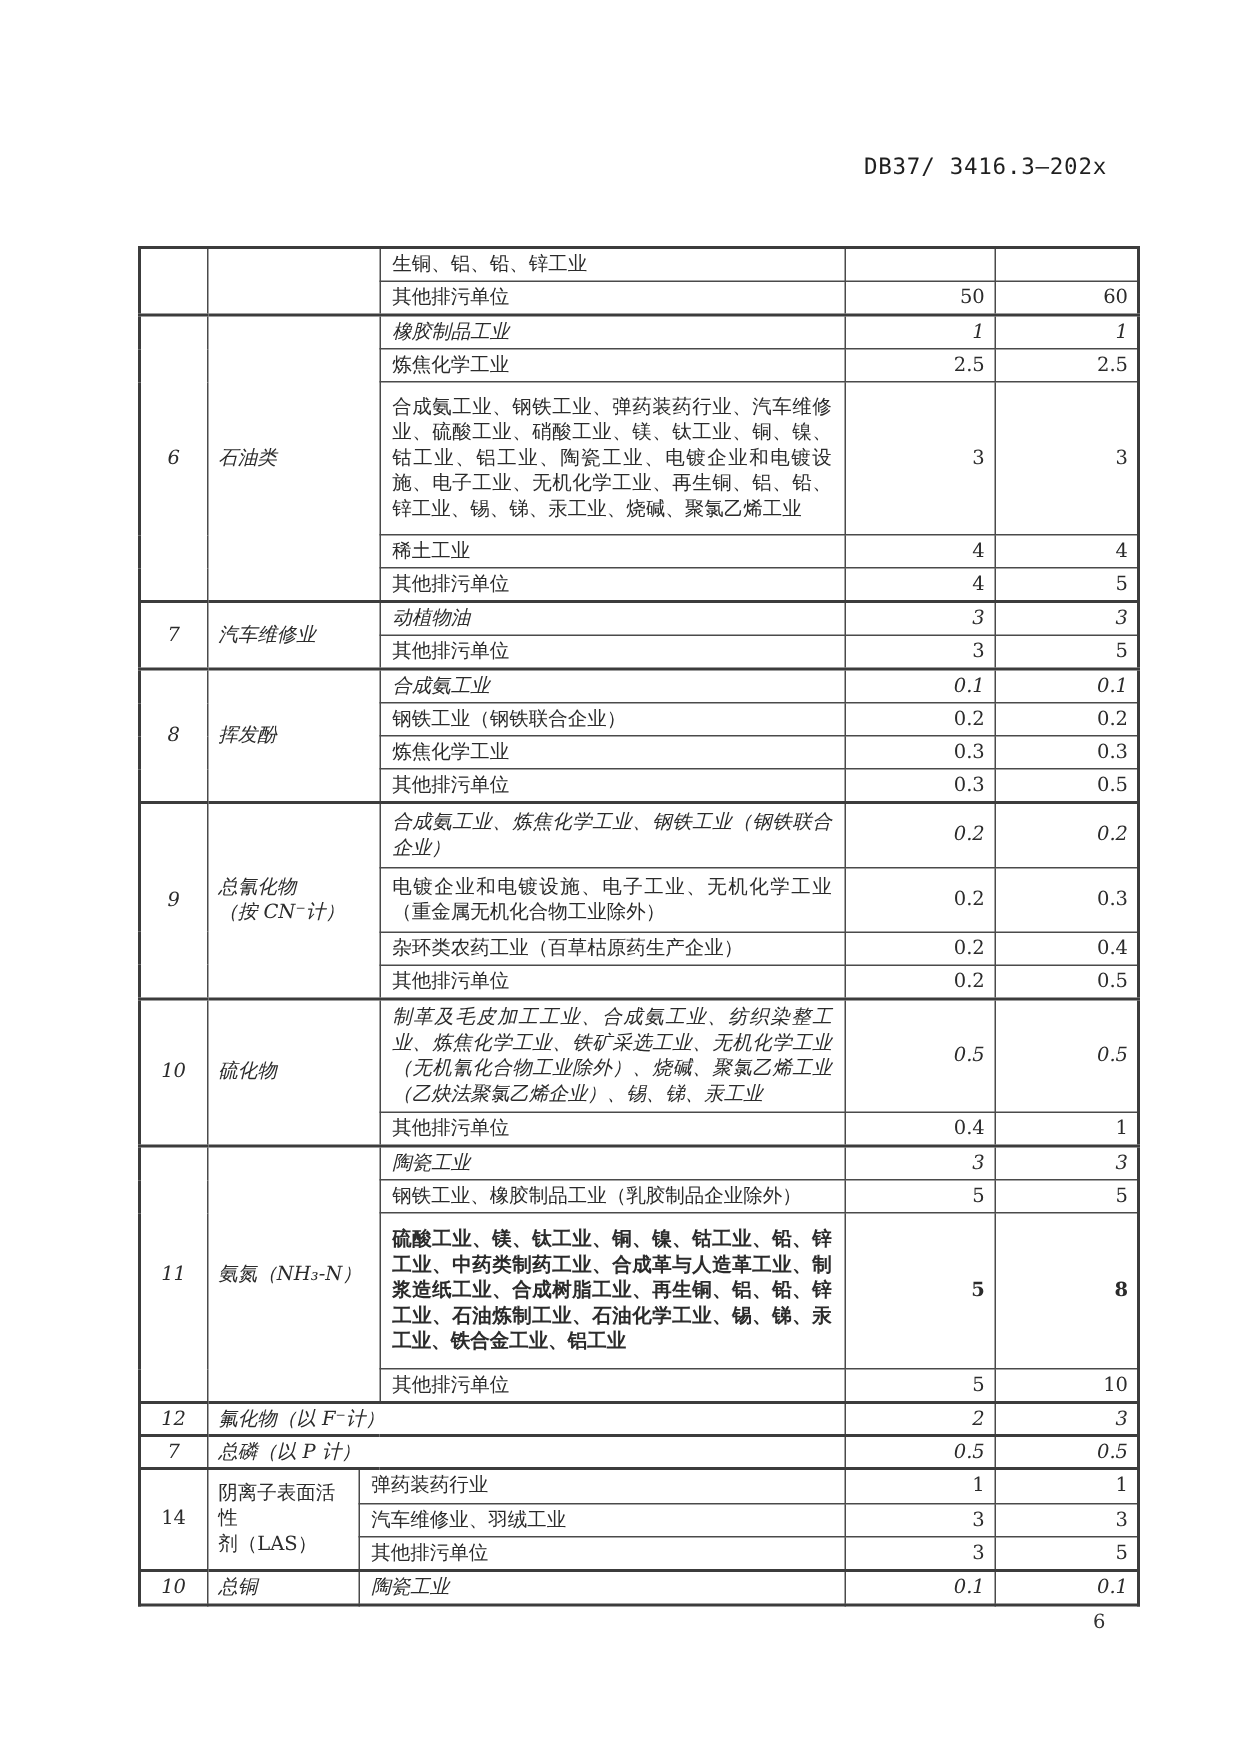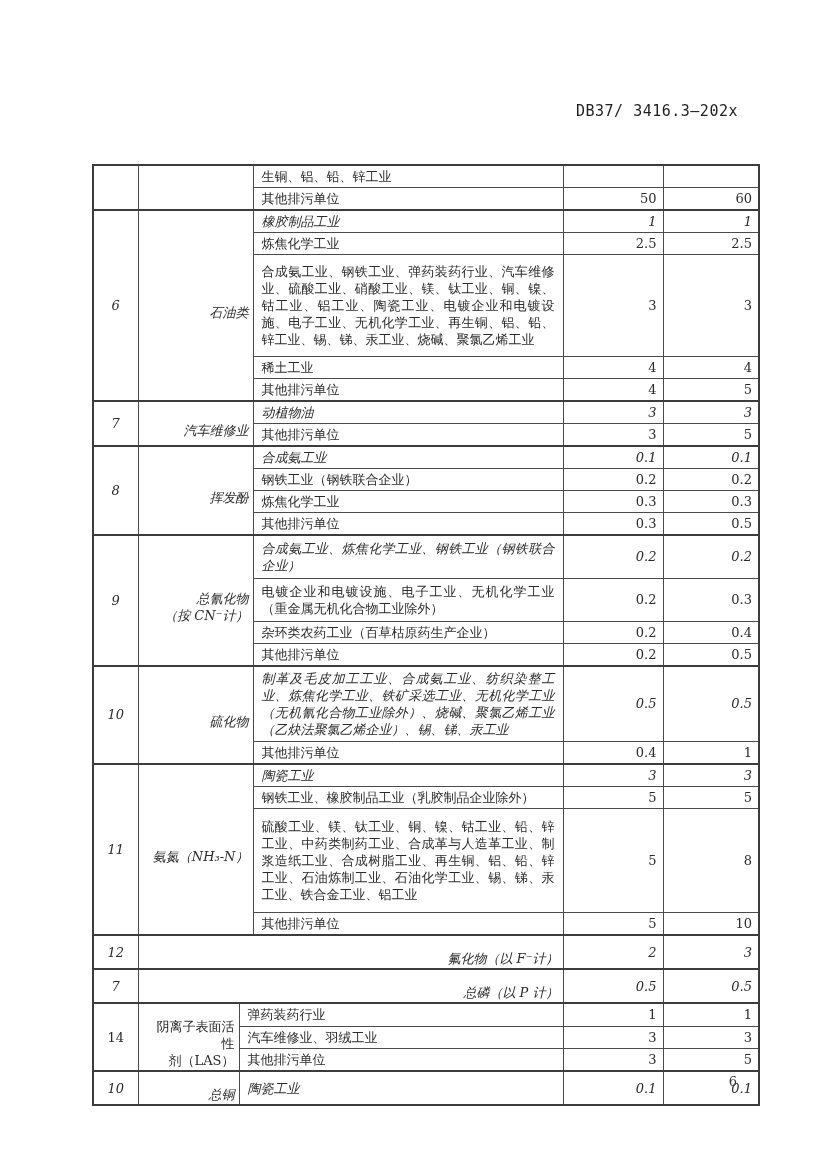--- a/index.html
+++ b/index.html
@@ -56,24 +56,24 @@
     line-height: 17px;
     padding: 1px 6px;
     vertical-align: middle;
     overflow: hidden;
     word-break: break-all;
   }
   tr { height: 22px; }
   tr.h43  { height: 43px; }
   tr.h76  { height: 76px; }
   tr.h102 { height: 102px; }
-  tr.h104 { height: 104px; }
+  tr.h104 { height: 104px; font-weight: bold; }
   tr.sec td { border-top-width: 2px; border-top-color: #3c3c3c; font-style: italic; }
   td.num { text-align: center; padding: 1px 2px; }
-  td.pol { text-align: right; white-space: pre-line; padding: 14px 4px 1px 7px; }
+  td.pol { text-align: left; white-space: pre-line; padding: 1px 4px 1px 7px; }
   td.ind {
     text-align: justify;
     text-justify: inter-ideograph;
     padding: 2px 8px 2px 8px;
   }
   td.val { text-align: right; font-size: 13px; }
 </style>
 </head>
 <body>
 

